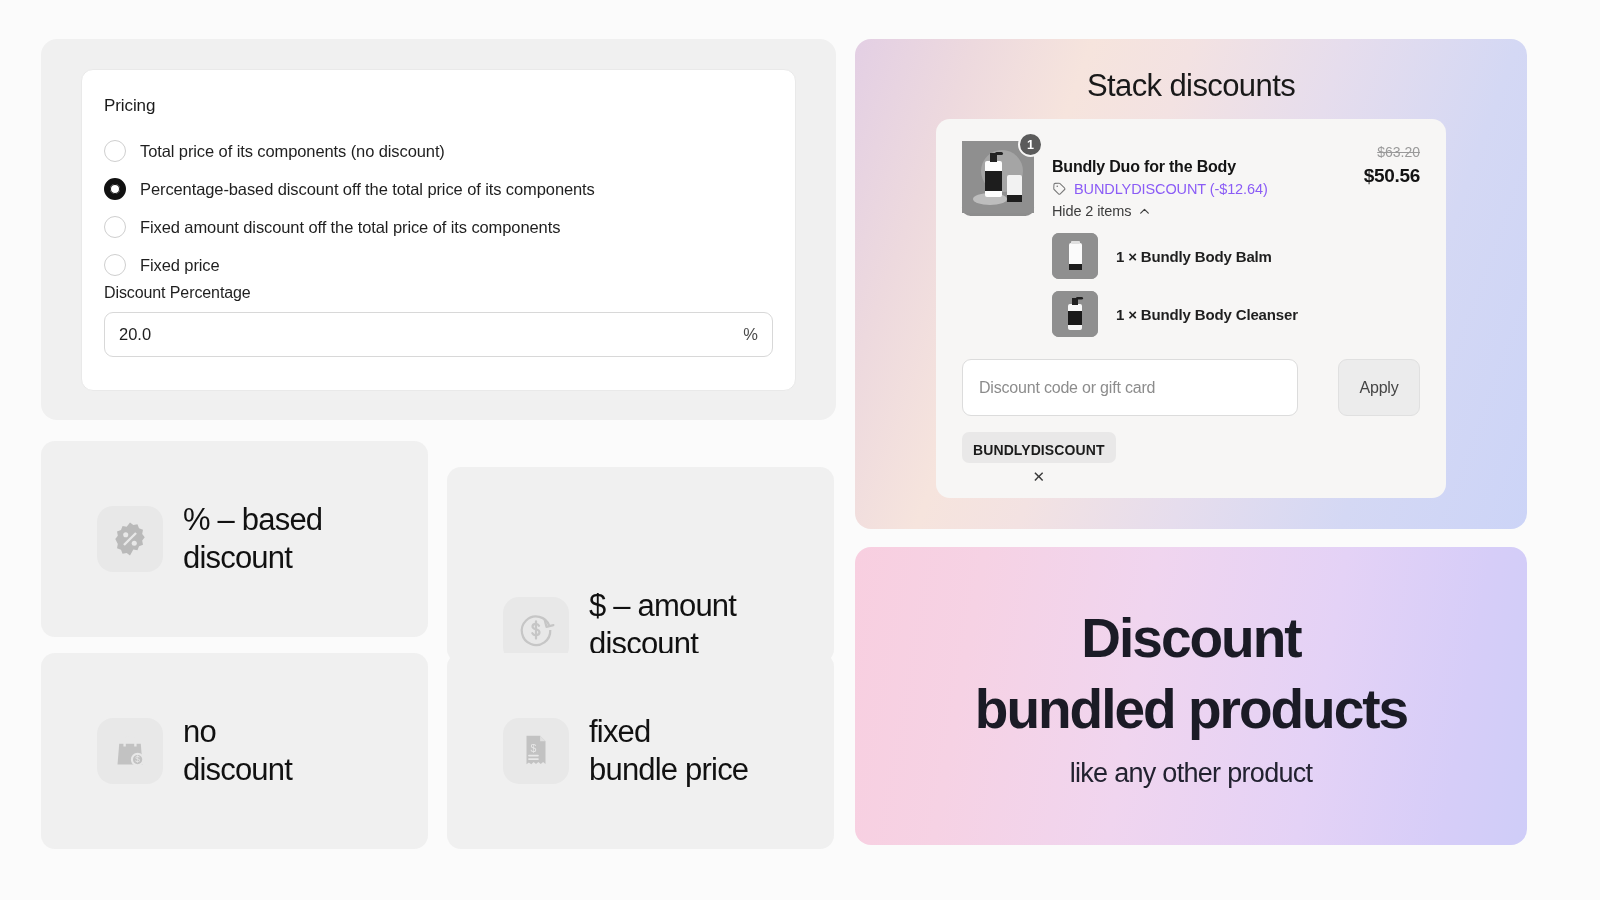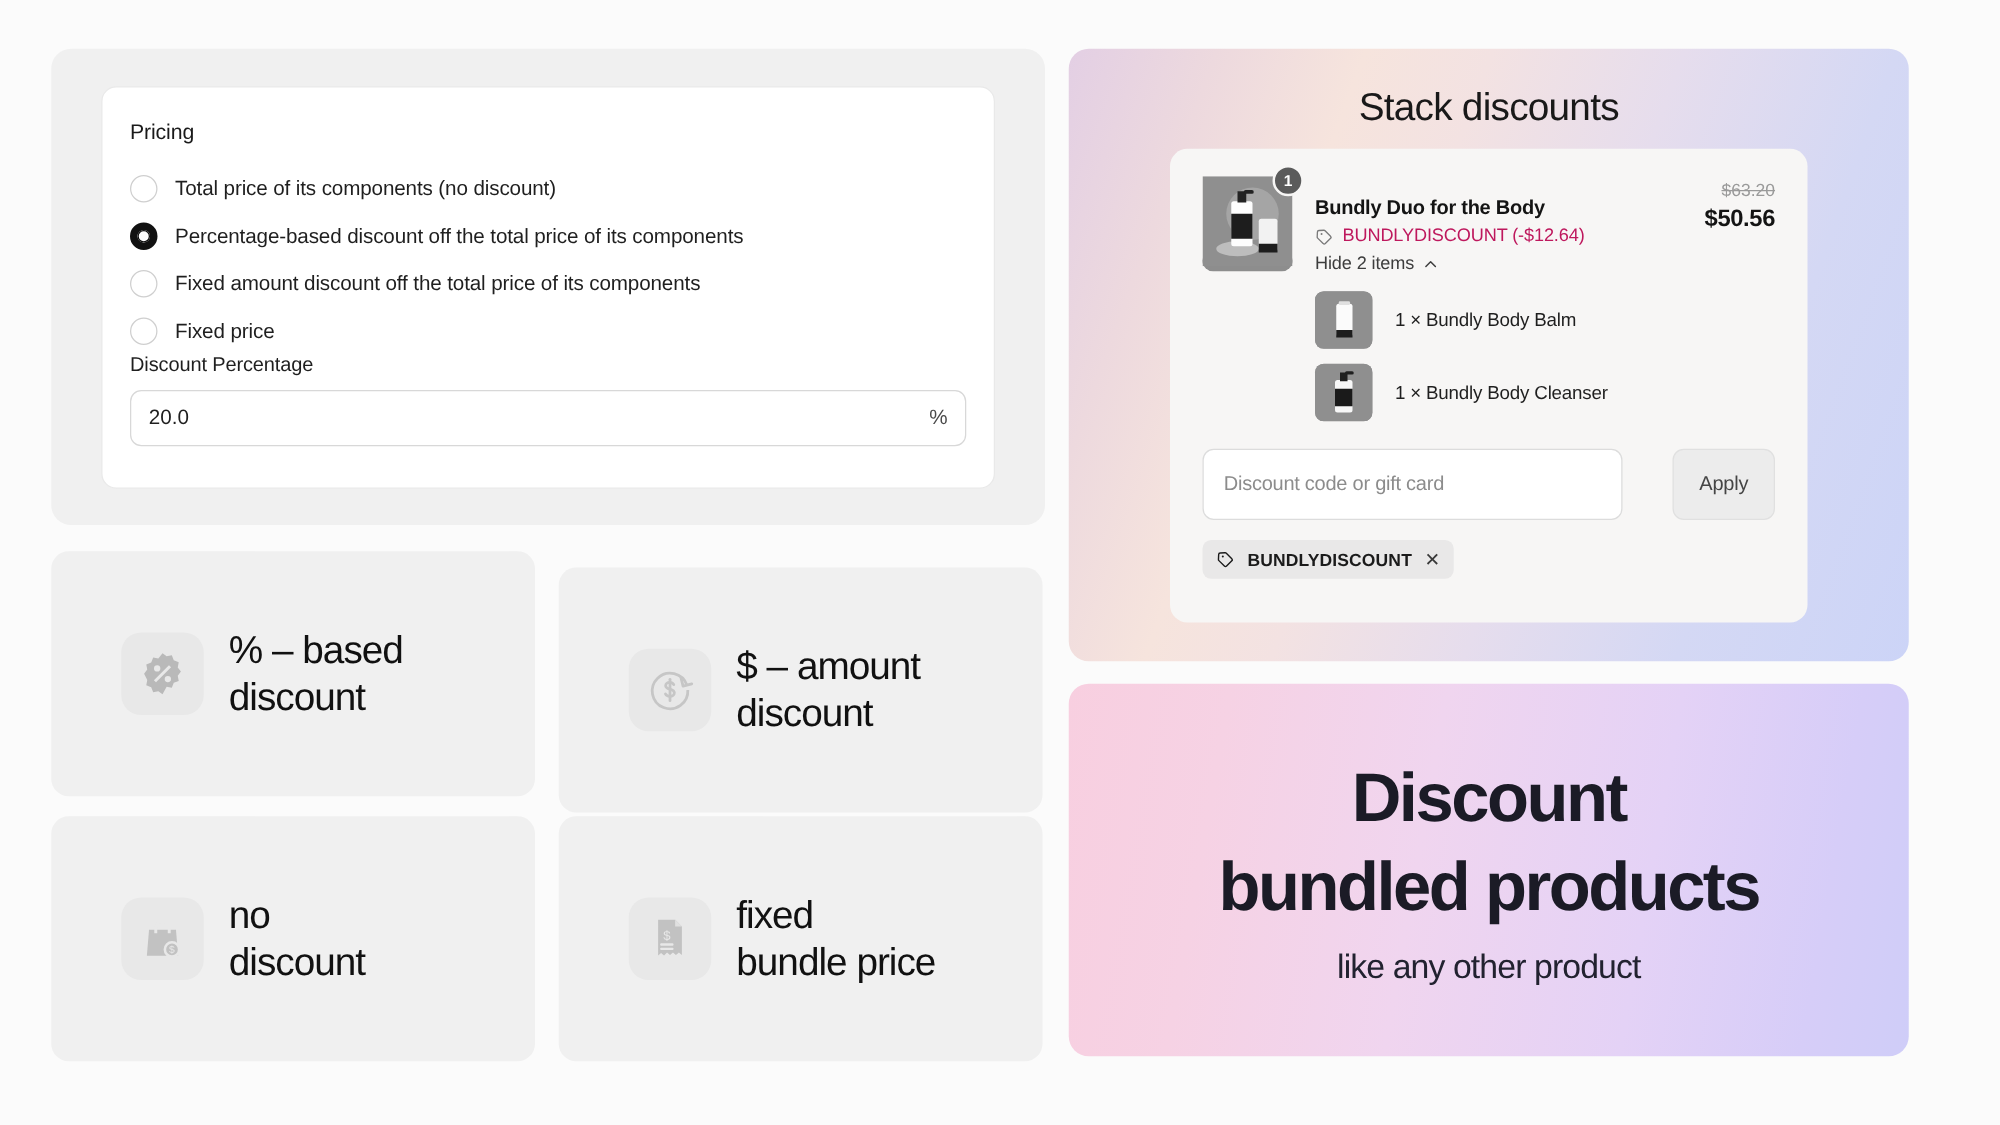--- a/index.html
+++ b/index.html
@@ -107,36 +107,36 @@
     font-size: 12.5px; font-weight: 600;
     display: flex; align-items: center; justify-content: center;
     border: 2px solid #f7f6f5;
   }
   .cart-info { flex: 1; min-width: 0; padding-top: 1px; }
   .cart-name {
     font-size: 16px; font-weight: 600; color: #141414;
     letter-spacing: -0.2px; margin-bottom: 5px; margin-top: 16px;
   }
   .cart-code {
-    display: flex; align-items: center; gap: 7px;
-    font-size: 14.5px; color: #be185d; letter-spacing: -0.1px;
+    display: flex; gap: 7px;
+    font-size: 14.5px; color: #8b5cf6; letter-spacing: -0.1px;
     margin-bottom: 6px;
   }
   .cart-toggle {
     display: flex; align-items: center; gap: 7px;
     font-size: 14.5px; color: #3d3d3d; letter-spacing: -0.1px;
     cursor: pointer;
   }
   .cart-prices { text-align: right; flex: none; padding-top: 3px; }
   .price-old {
     font-size: 14px; color: #9a9a9a; text-decoration: line-through;
     margin-bottom: 5px;
   }
   .price-new { font-size: 19px; font-weight: 700; color: #141414; letter-spacing: -0.3px; }
-  .sub-items { margin-top: 14px; margin-left: 90px; }
+  .sub-items { margin-top: 14px; margin-left: 90px; font-weight: bold; }
   .sub-item { display: flex; align-items: center; margin-bottom: 12px; }
   .sub-thumb {
     width: 46px; height: 46px; border-radius: 7px;
     background: #8d8d8d; flex: none; margin-right: 18px;
     overflow: hidden; position: relative;
   }
   .sub-label { font-size: 15px; color: #1f1f1f; letter-spacing: -0.15px; }
 
   .code-row { display: flex; gap: 28px; margin-top: 22px; }
   .code-input {
@@ -146,23 +146,23 @@
     font-size: 16px; color: #8c8c8c; letter-spacing: -0.2px;
   }
   .apply-btn {
     width: 82px; height: 57px; border-radius: 9px;
     background: #ececec; border: 1px solid #e0e0e0;
     display: flex; align-items: center; justify-content: center;
     font-size: 16px; color: #454545; letter-spacing: -0.2px; margin-left: 12px;
   }
   .chip {
     display: inline-flex; align-items: center; gap: 10px;
-    height: 31px; padding: 12px 11px; margin-top: 16px;
+    height: 31px; padding: 0 11px; margin-top: 16px;
     background: #e9e8e8; border-radius: 7px;
-    font-size: 14px; font-weight: 700; color: #1b1b1b; letter-spacing: 0.1px;
+    font-size: 14px; font-weight: 700; color: #1b1b1b; letter-spacing: 0.1px; flex-direction: column;
   }
   .chip-x { font-size: 15px; color: #3a3a3a; font-weight: 400; cursor: pointer; }
 
   .promo-panel {
     position: absolute; left: 855px; top: 547px;
     width: 672px; height: 298px;
     border-radius: 16px; overflow: hidden;
     background:
       linear-gradient(100deg,
         #f8cfe0 0%,
@@ -227,21 +227,21 @@
         <path fill="#b9b9b9" d="M12 1.6l2.1 1.6 2.6-.5 1 2.5 2.5 1-.5 2.6 1.6 2.1-1.6 2.1.5 2.6-2.5 1-1 2.5-2.6-.5L12 22.4l-2.1-1.6-2.6.5-1-2.5-2.5-1 .5-2.6L2.7 12l1.6-2.1-.5-2.6 2.5-1 1-2.5 2.6.5z"></path>
         <circle cx="9.3" cy="9.3" r="1.6" fill="#e8e8e8"></circle>
         <circle cx="14.7" cy="14.7" r="1.6" fill="#e8e8e8"></circle>
         <path stroke="#e8e8e8" stroke-width="1.5" d="M15.8 8.2L8.2 15.8"></path>
       </svg>
     </span>
     <span class="feat-text">% – based
 discount</span>
   </div>
 
-  <div class="feat" style="left:447px; top:454px; width:387px; height:196px;">
+  <div class="feat" style="left:447px; top:467px; width:387px; height:196px;align-items:flex-end;">
     <span class="feat-icon">
       <svg width="38" height="38" viewBox="0 0 24 24" fill="none" stroke="#c6c6c6" stroke-width="1.4">
         <path d="M20.5 9.5A9 9 0 1 0 21 12"></path>
         <path d="M17.5 5.6l1.1 4.4 4.4-1.1" stroke-linecap="round" stroke-linejoin="round"></path>
         <path d="M13.9 9.3c-.4-.8-1.1-1.2-2-1.2-1.2 0-2.1.7-2.1 1.7 0 2.3 4.4 1.2 4.4 3.6 0 1.1-1 1.8-2.3 1.8-1 0-1.8-.4-2.2-1.2" stroke-linecap="round"></path>
         <path d="M12 6.6v10.8" stroke-linecap="round"></path>
       </svg>
     </span>
     <span class="feat-text">$ – amount
 discount</span>

